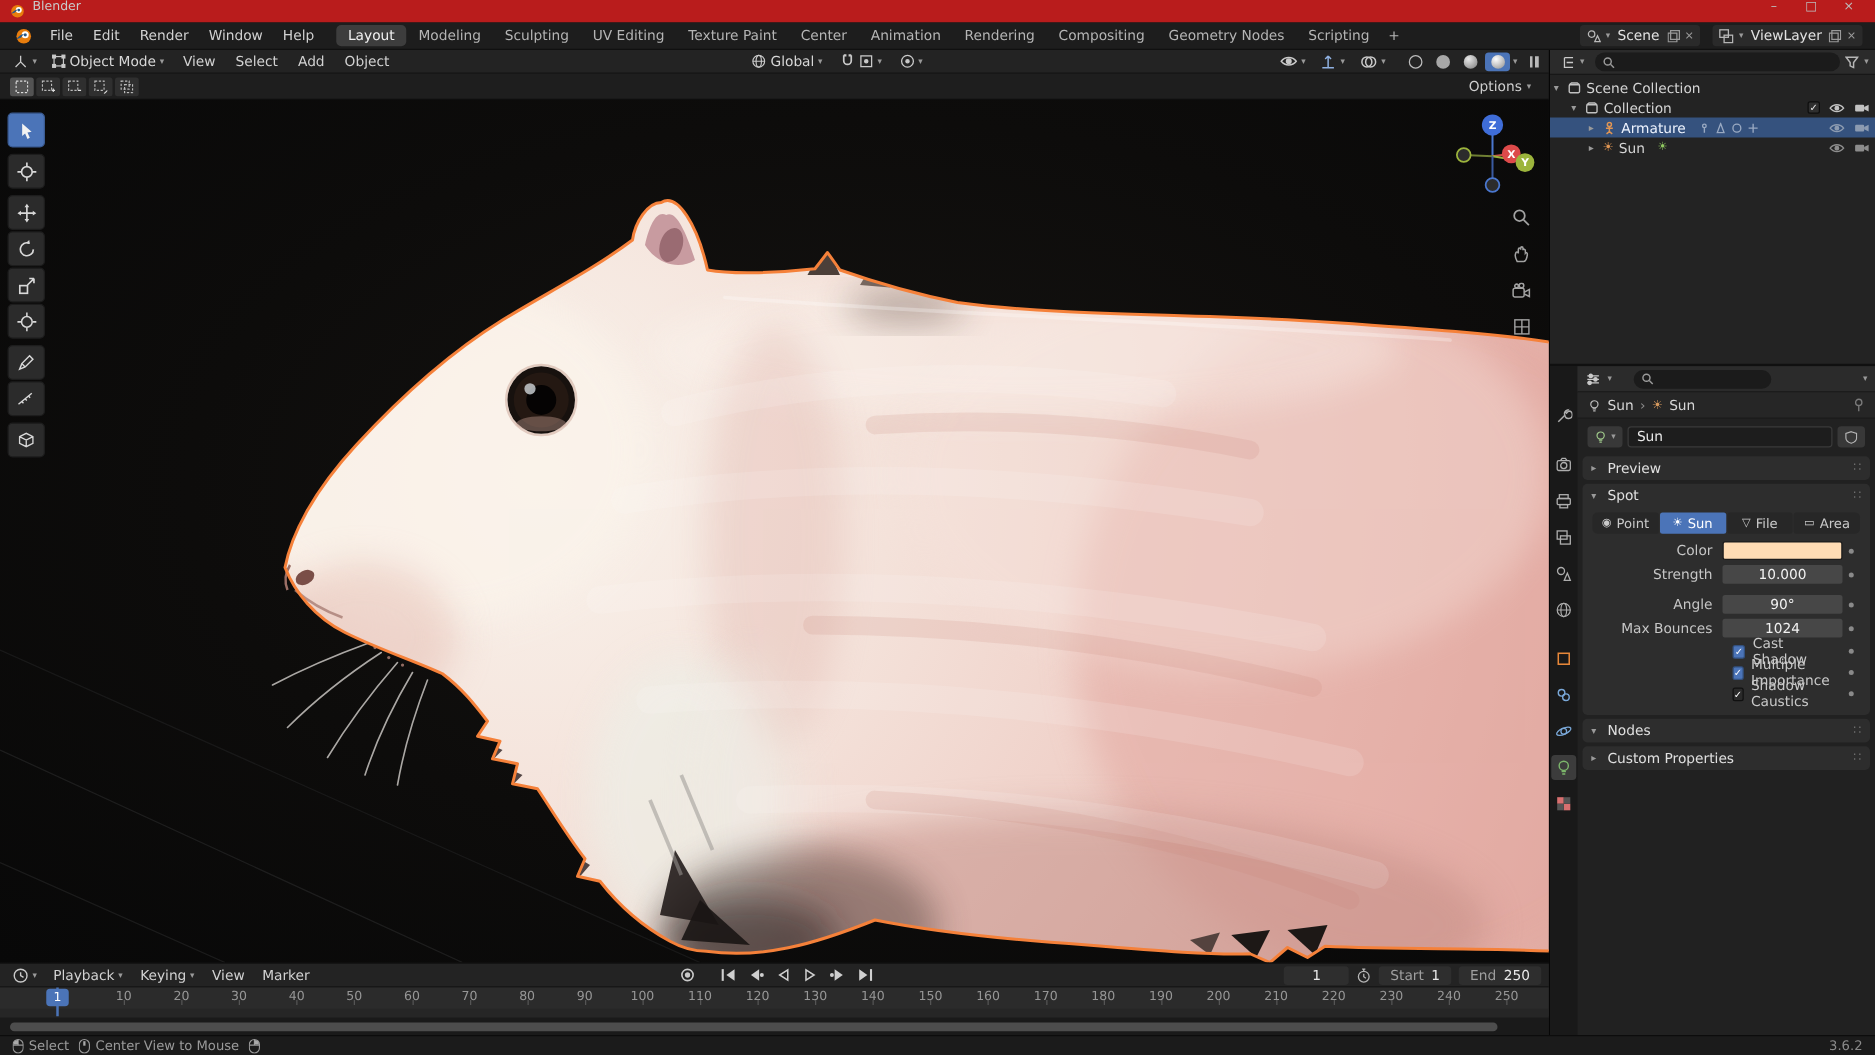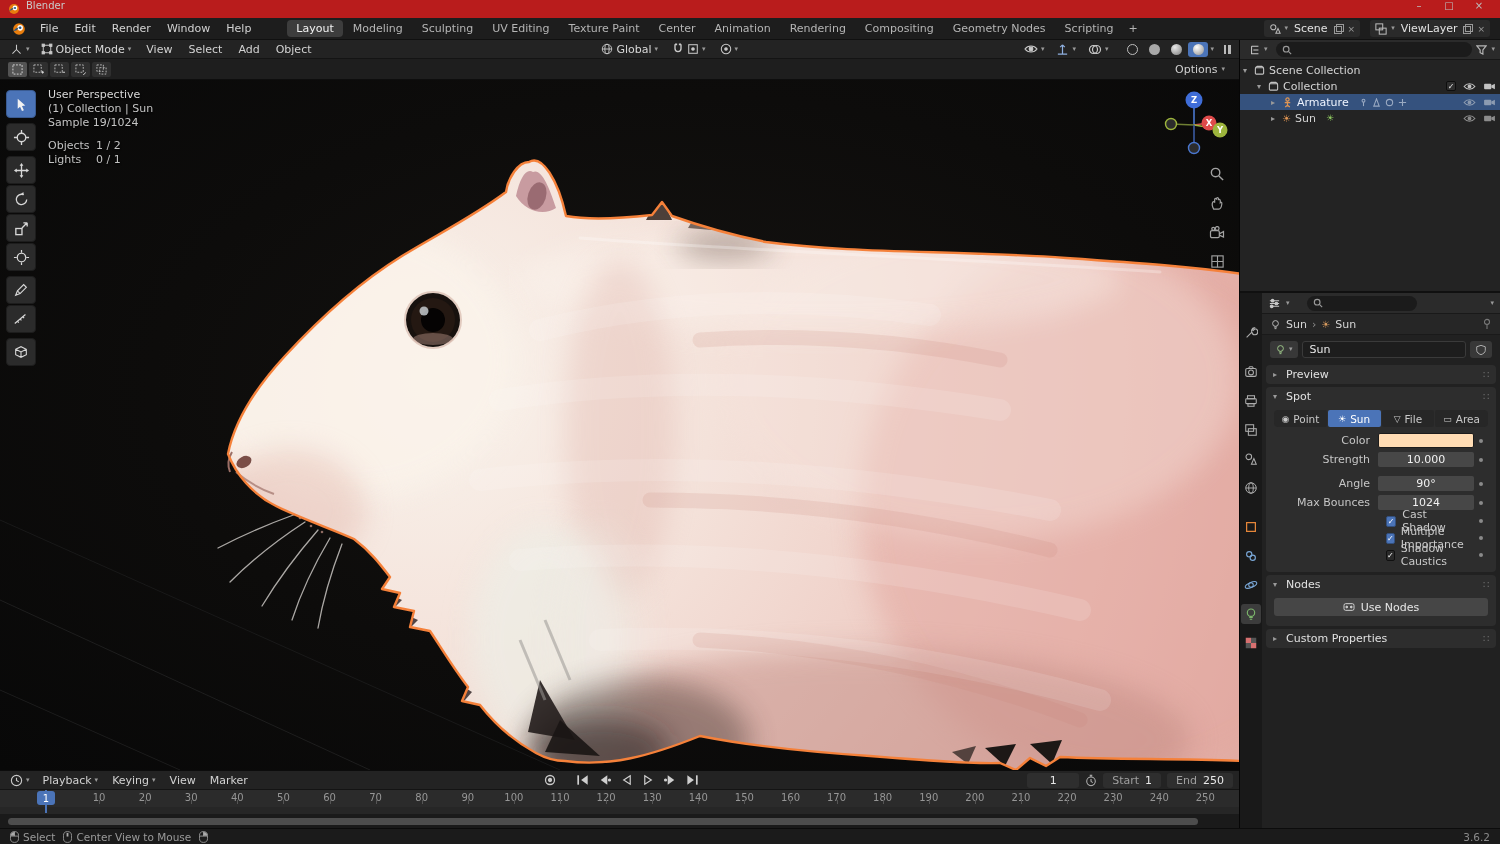--- a/index.html
+++ b/index.html
@@ -12,21 +12,21 @@
 
 
 .titlebar{height:18px;background:#b91c1c;display:flex;gap:6px;padding:0 8px;font-size:10px;color:#c9c9c9}
 .win-controls{margin-left:auto;display:flex;gap:4px}
 .win-btn{width:26px;text-align:center;font-size:10px;color:#bdbdbd}
 
 
 .topbar{height:22px;background:#1d1d1d;display:flex;align-items:center;padding:0 6px;border-bottom:1px solid #101010}
 .menu-row{display:flex;align-items:center}
 .menu-item{padding:1px 8px;border-radius:3px;color:#d2d2d2;white-space:nowrap}
-.workspaces{display:flex;margin-left:28px;gap:1px;align-items:flex-end}
+.workspaces{display:flex;margin-left:10px;gap:1px;align-items:flex-end}
 .ws-tab{padding:2px 9px;border-radius:4px;color:#b5b5b5;white-space:nowrap}
 .ws-tab.active{background:#3d3d3d;color:#f1f1f1}
 .ws-add{padding:0 6px;color:#b5b5b5}
 .topbar-right{margin-left:auto;display:flex;gap:10px;align-items:center;padding-right:4px}
 .id-widget{display:flex;align-items:center;gap:4px;background:#2a2a2a;border-radius:3px;height:17px;padding:0 5px}
 .id-widget .name{color:#e2e2e2;padding:0 2px}
 .id-widget .mini{color:#9a9a9a;font-size:9px}
 
 
 .main{display:flex;height:788px}
@@ -507,35 +507,20 @@
           <path d="M 305 442 Q 262 470 230 502"></path>
           <path d="M 318 450 Q 285 488 262 526"></path>
           <path d="M 330 458 Q 305 500 292 540"></path>
           <path d="M 342 464 Q 325 508 318 548"></path>
           <path d="M 296 434 Q 252 450 218 468"></path>
         </g>
 
         <path id="capy-outline" d="M 228 374 C 236 394 252 414 276 426 C 302 439 332 449 354 459 C 370 471 380 484 390 497 L 382 509 L 400 513 L 394 527 L 414 531 L 410 547 L 430 551 C 442 569 454 589 468 607 L 462 621 L 480 625 C 494 643 514 661 536 673 C 545 678 555 681 565 681 C 610 687 650 676 700 656 C 750 666 810 672 870 676 C 930 681 970 684 1000 683 L 1016 690 L 1030 678 L 1046 686 L 1060 677 C 1120 680 1180 678 1242 681 L 1242 194 C 1196 187 1140 183 1066 178 C 956 170 856 174 766 162 C 736 156 706 148 672 136 L 662 122 L 652 135 C 625 138 588 140 566 136 C 558 100 542 74 529 82 C 518 82 508 98 506 112 C 474 136 438 154 402 176 C 360 202 320 238 285 276 C 250 314 233 348 228 374 Z" fill="none" stroke="#f5813a" stroke-width="2.4" stroke-linejoin="round"></path>
       </svg>
 
-      <div class="vp-overlay-text">
-        <div>User Perspective</div>
-        <div class="dim">(1) Collection | Sun</div>
-        <div class="dim">Sample 19/1024</div>
-        <div class="vp-stats">
-          <div class="srow">
-              <span class="sl">Objects</span>
-              <span>1 / 2</span>
-            </div>
-          <div class="srow">
-              <span class="sl">Lights</span>
-              <span>0 / 1</span>
-            </div>
-        </div>
-      </div>
 
       <div class="toolbar">
         <span class="tool-btn active">
           <svg width="17" height="17" viewBox="0 0 18 18">
               <path d="M5 3 L13 10 L9.5 10.5 L11.5 15 L9.5 16 L7.5 11.5 L5 13.5 Z" fill="#f2f2f2"></path>
             </svg>
         </span>
         <span class="tool-btn gap">
           <svg width="17" height="17" viewBox="0 0 18 18" stroke="#d8d8d8" fill="none" stroke-width="1.4">
               <circle cx="9" cy="9" r="4.5"></circle>
@@ -1120,32 +1105,20 @@
               </div>
           </div>
         </div>
 
         <div class="panel">
           <div class="panel-header">
             <span class="arrow">▾</span>
             <span>Nodes</span>
             <span class="dots">∷</span>
           </div>
-          <div class="panel-body">
-            <div class="big-btn">
-              <span class="icon">
-                <svg width="12" height="10" viewBox="0 0 14 12" stroke="#cfcfcf" fill="none" stroke-width="1.2">
-                    <rect x="1" y="2" width="12" height="8" rx="2"></rect>
-                    <circle cx="4.3" cy="6" r="1.1" fill="#cfcfcf"></circle>
-                    <circle cx="9.7" cy="6" r="1.1" fill="#cfcfcf"></circle>
-                  </svg>
-              </span>
-              <span>Use Nodes</span>
-            </div>
-          </div>
         </div>
 
         <div class="panel">
           <div class="panel-header">
             <span class="arrow">▸</span>
             <span>Custom Properties</span>
             <span class="dots">∷</span>
           </div>
         </div>
       </div>

